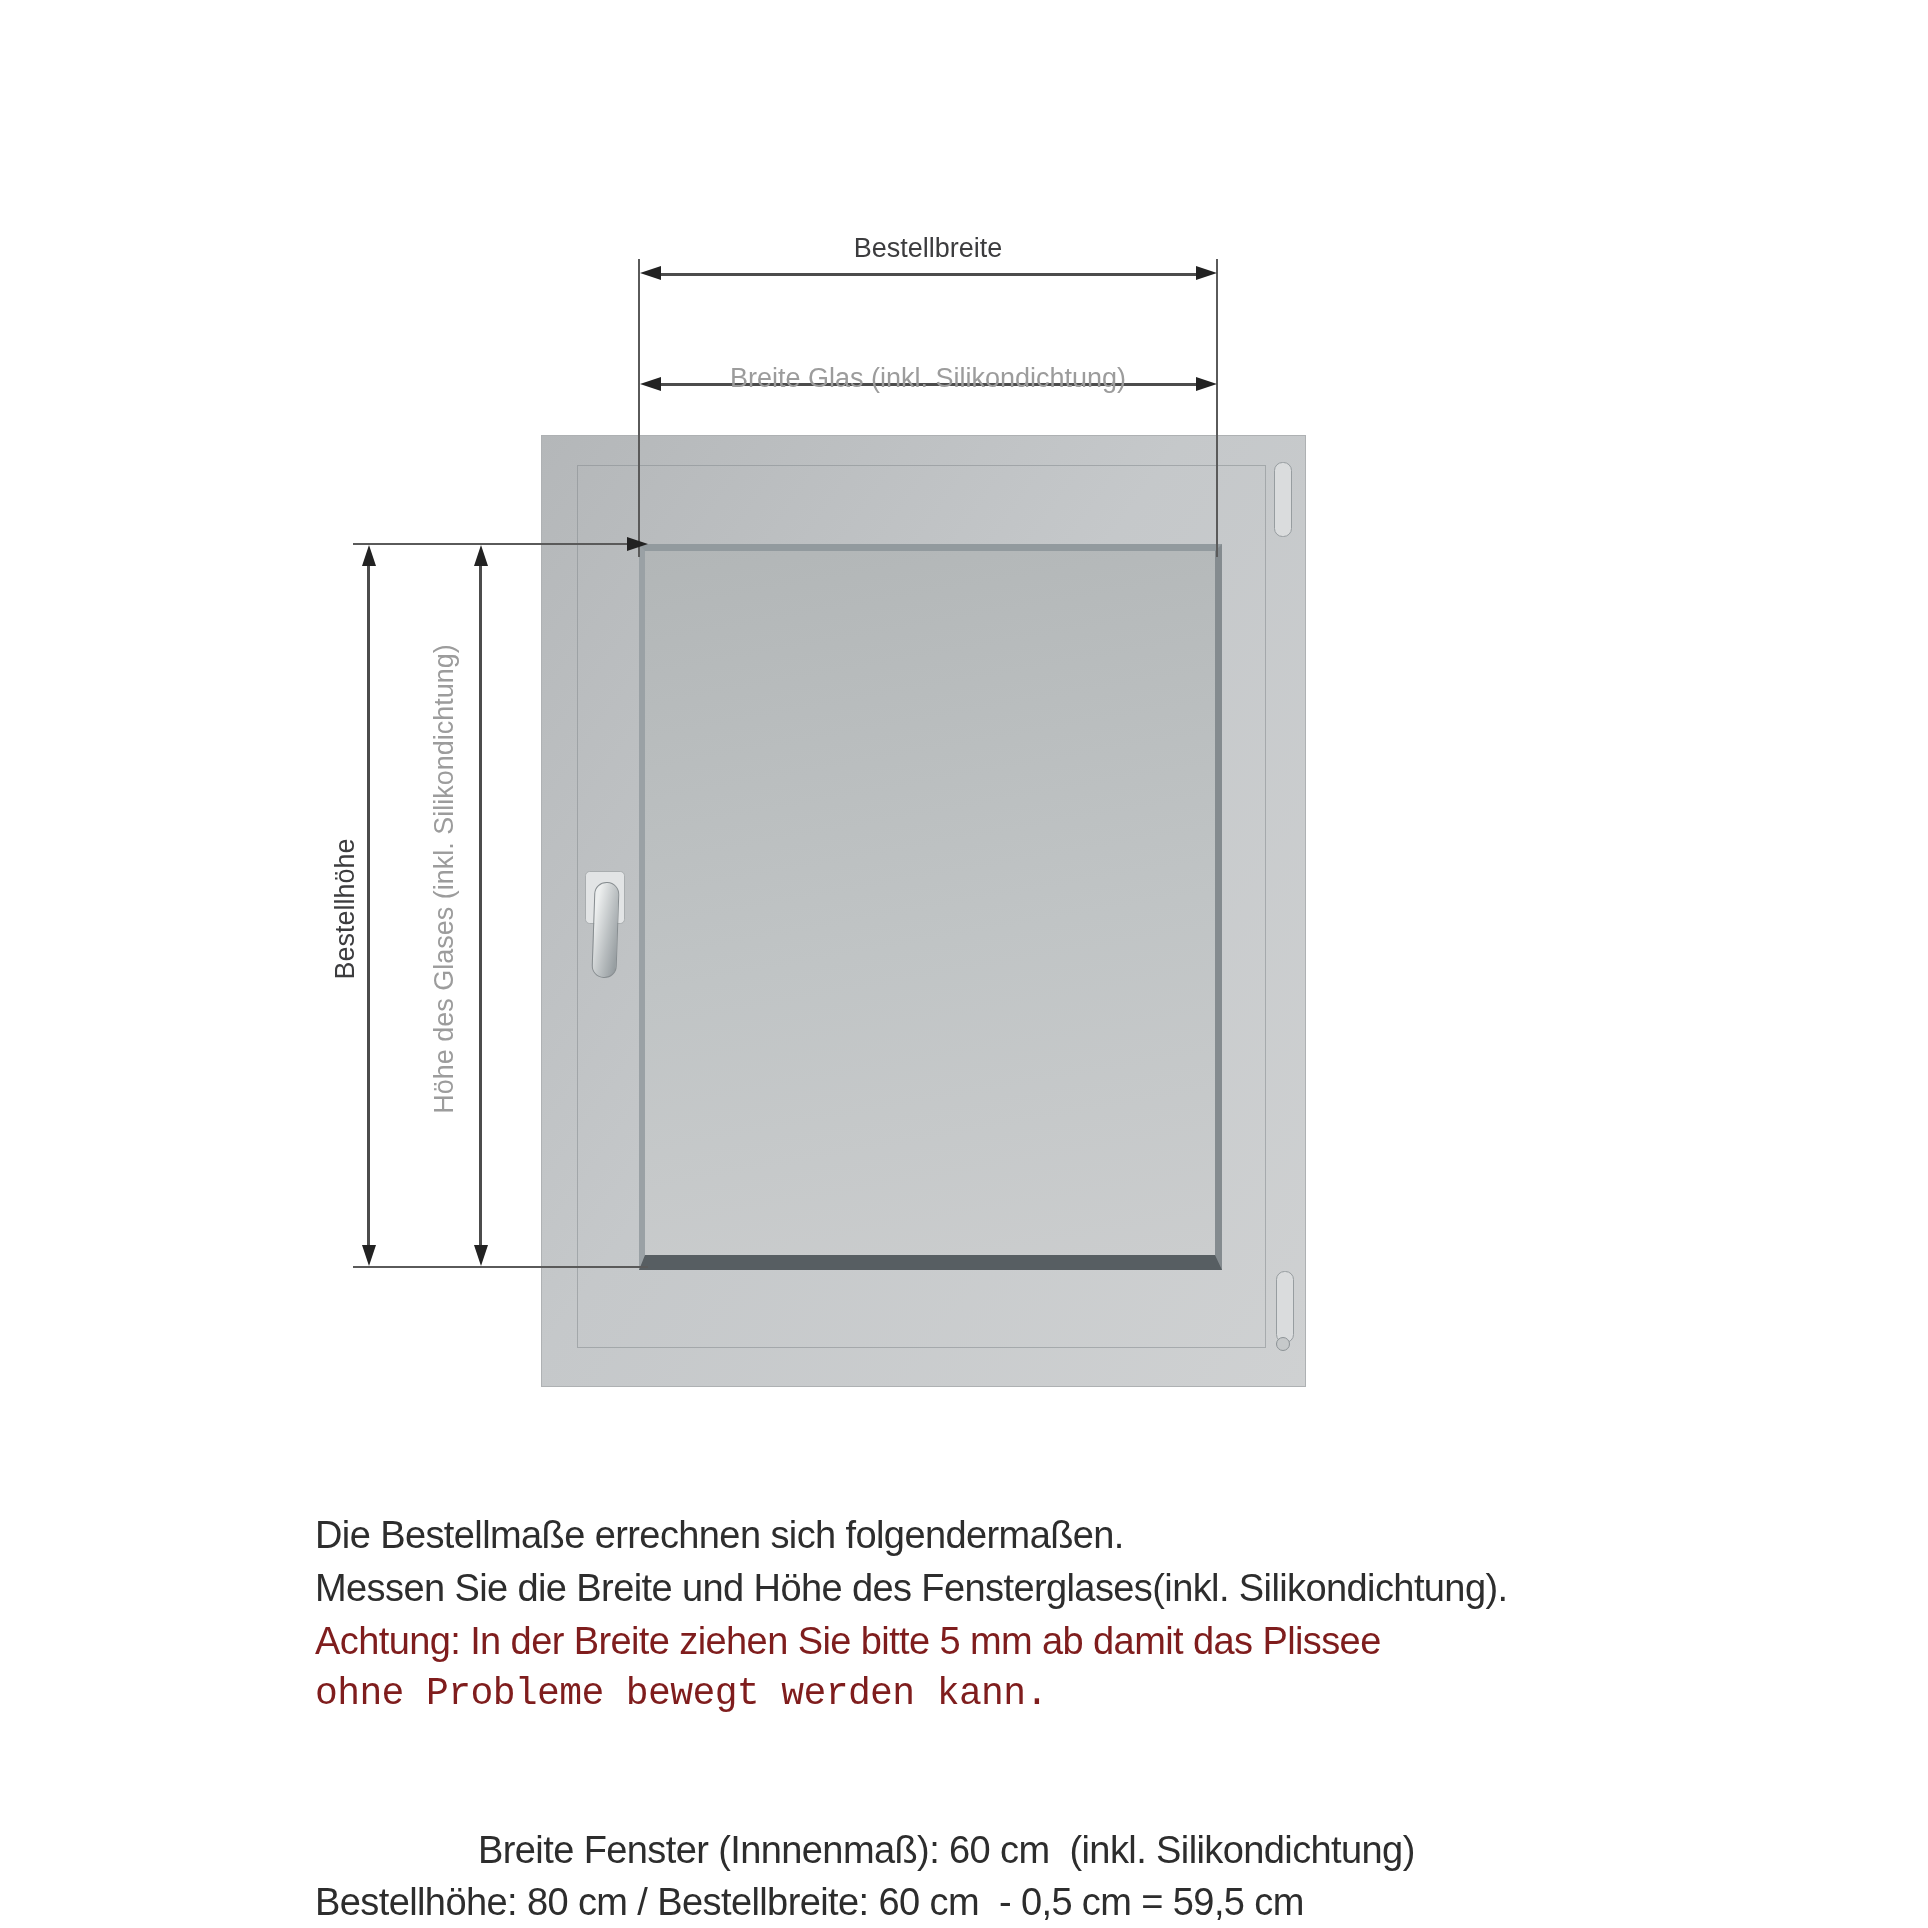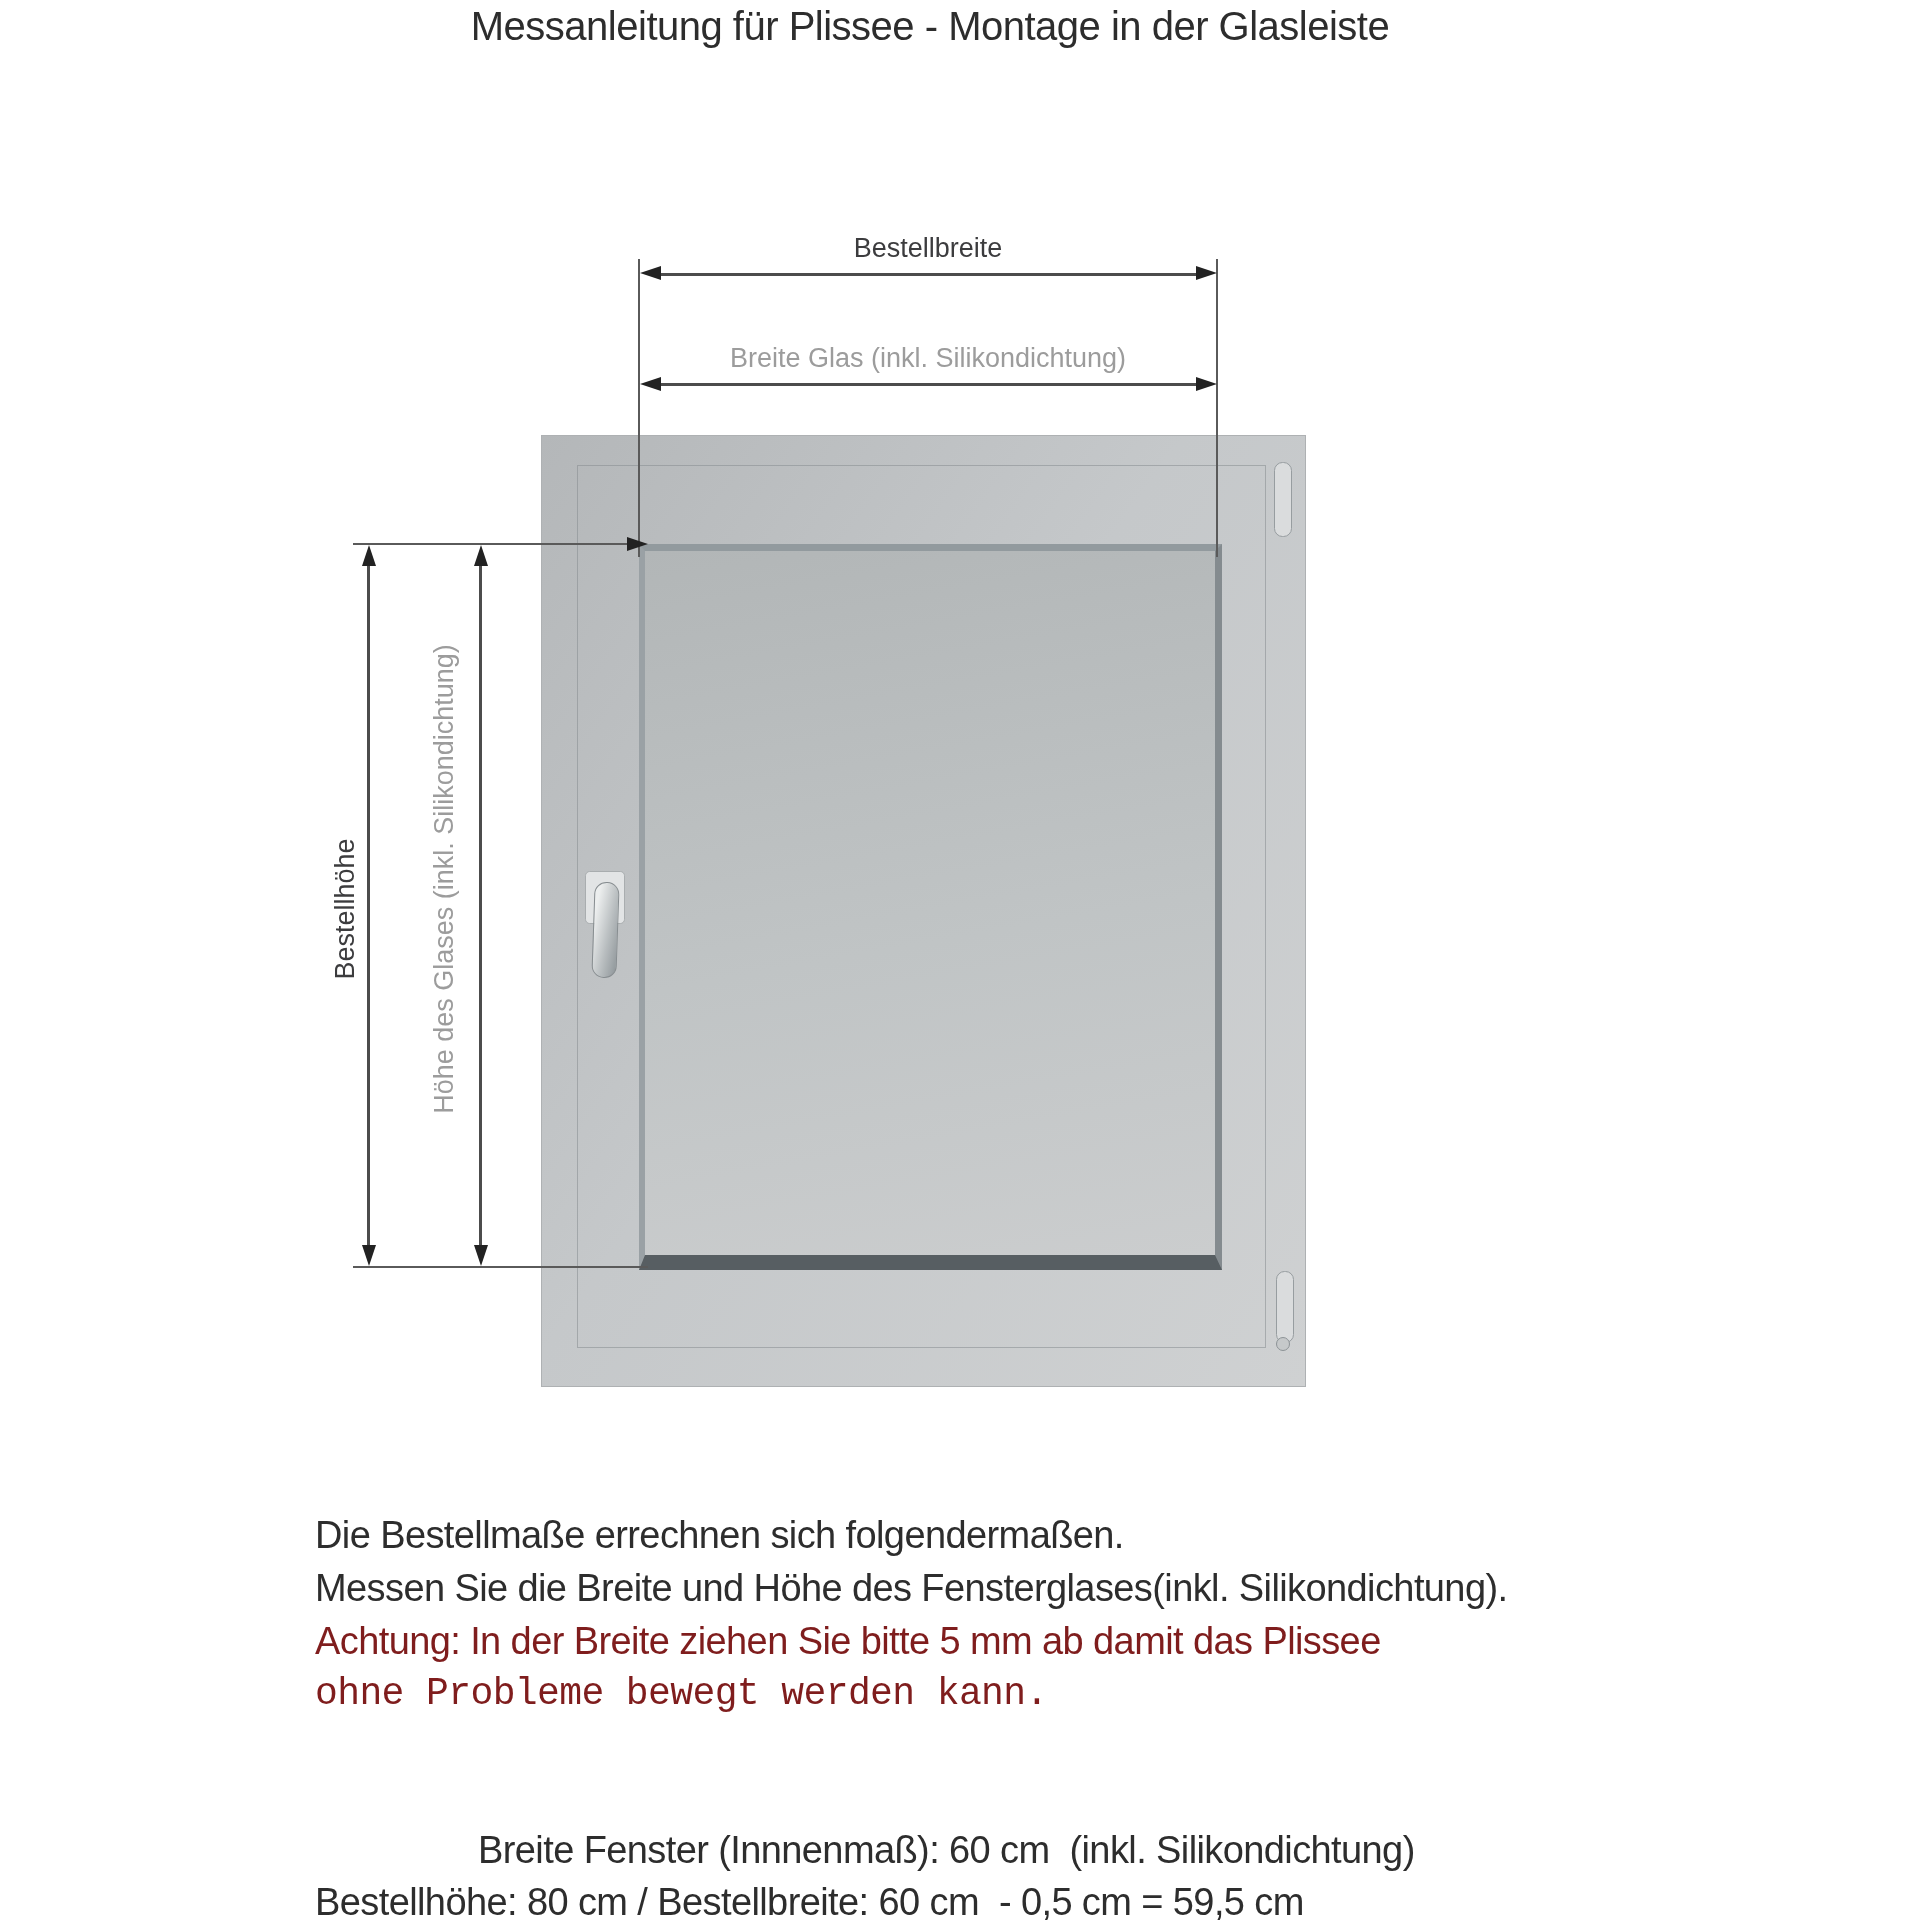--- a/index.html
+++ b/index.html
@@ -69,21 +69,20 @@
     white-space:pre;color:#2d2d2d;
   }
   .text-line.red{color:#7f1d1d;}
   .indent{left:478px;}
 </style>
 </head>
 <body>
 
 <div class="canvas">
 
-  <div class="title">Messanleitung für Plissee - Montage in der Glasleiste</div>
 
   <div class="window-frame">
     <div class="sash-line"></div>
     <div class="glass"></div>
     <div class="handle-plate"></div>
     <div class="handle-lever"></div>
     <div class="hinge hinge-top"></div>
     <div class="hinge hinge-bottom"></div>
     <div class="hinge-knob"></div>
   </div>
@@ -92,21 +91,21 @@
   <div class="ext-v" style="left:1216px;top:259px;height:298px;"></div>
 
   <div class="dim-h" style="left:655px;top:273px;width:546px;"></div>
   <div class="ah ah-left" style="left:640px;top:266px;"></div>
   <div class="ah ah-right" style="left:1196px;top:266px;"></div>
   <div class="dim-label dark h-center" style="left:928px;top:233px;">Bestellbreite</div>
 
   <div class="dim-h" style="left:655px;top:383px;width:546px;"></div>
   <div class="ah ah-left" style="left:640px;top:377px;"></div>
   <div class="ah ah-right" style="left:1196px;top:377px;"></div>
-  <div class="dim-label muted h-center" style="left:928px;top:343px;text-align:right;">Breite Glas (inkl. Silikondichtung)</div>
+  <div class="dim-label muted h-center" style="left:928px;top:363px;text-align:right;">Breite Glas (inkl. Silikondichtung)</div>
 
   <div class="ext-h" style="left:353px;top:543px;width:276px;"></div>
   <div class="ah ah-right" style="left:627px;top:537px;"></div>
   <div class="ext-h" style="left:353px;top:1266px;width:295px;"></div>
 
   <div class="dim-v" style="left:367px;top:563px;height:686px;"></div>
   <div class="ah ah-up" style="left:362px;top:545px;"></div>
   <div class="ah ah-down" style="left:362px;top:1245px;"></div>
   <div class="dim-label dark v-label" style="left:345px;top:909px;">Bestellhöhe</div>
 

